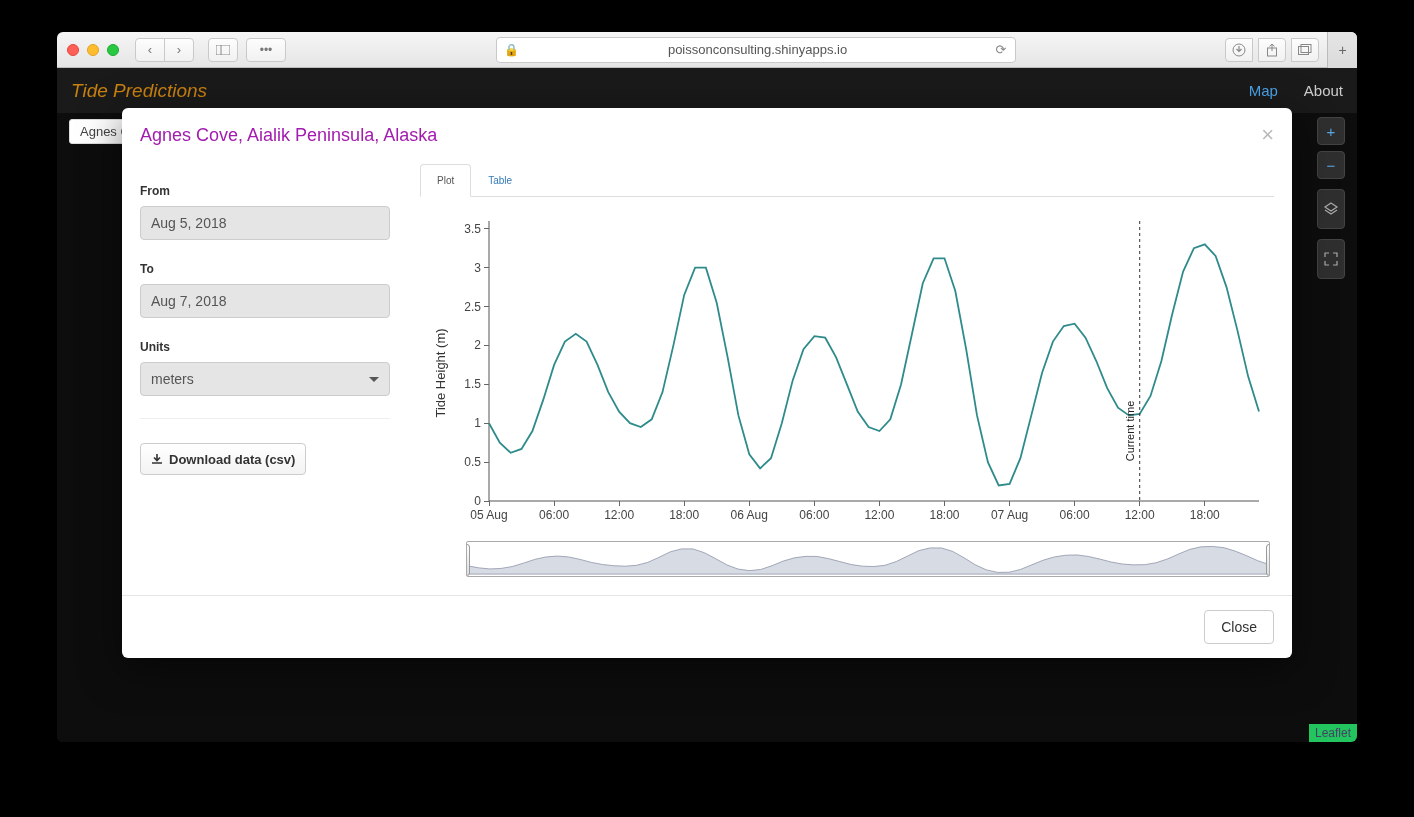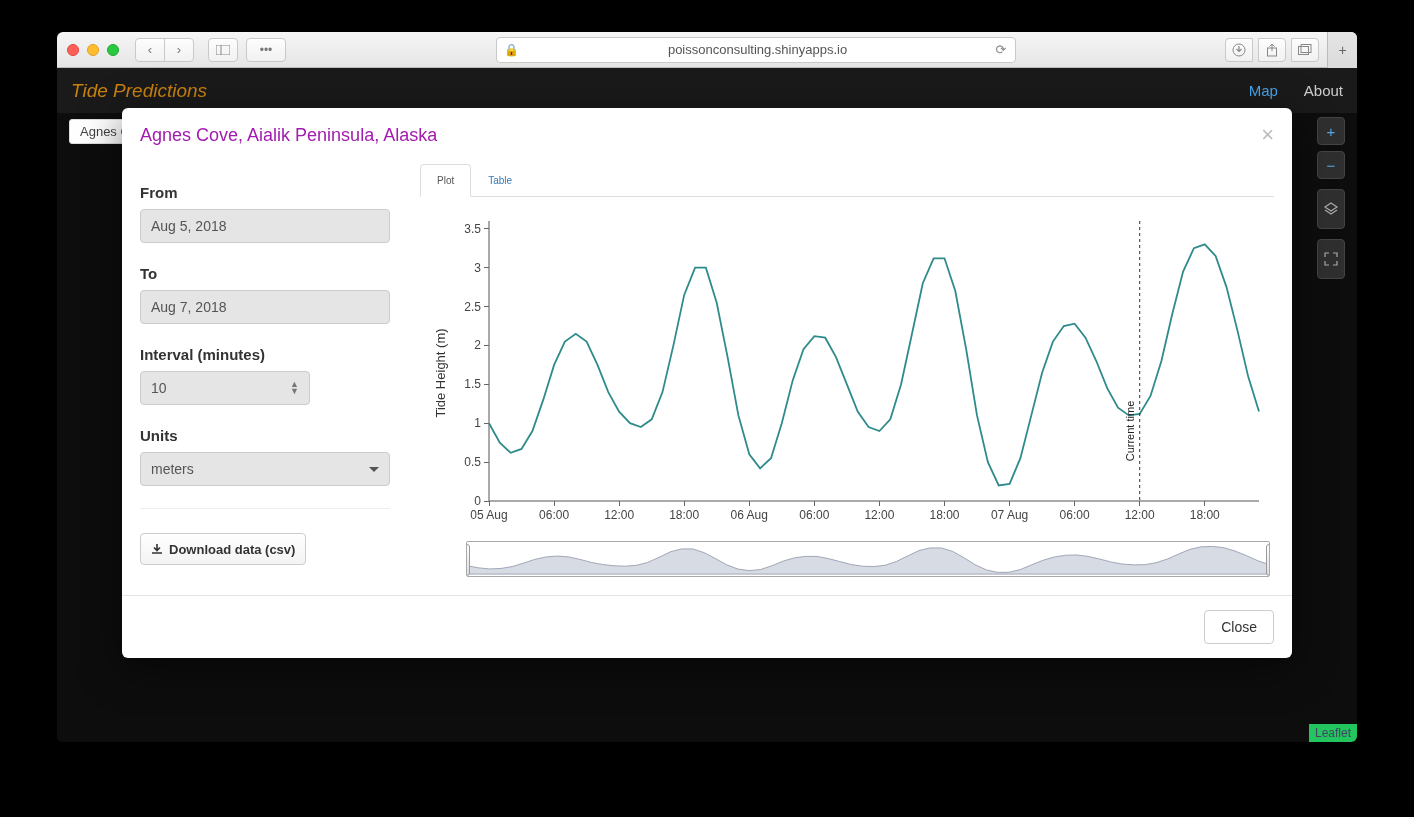--- a/index.html
+++ b/index.html
@@ -133,21 +133,21 @@
   .modal-head .x { color:#bbb; font-size:22px; font-weight:300; cursor:pointer; }
   .modal-body {
     display:flex;
     padding: 6px 18px 18px;
     gap: 30px;
   }
 
   
   .form { width: 250px; padding-top:20px; }
   .fgroup { margin-bottom: 22px; }
-  .fgroup label { display:block; font-weight:600; font-size:15px; margin-bottom:8px; color:#333; }
+  .fgroup label { display:block; font-weight:600; font-size:12px; margin-bottom:8px; color:#333; }
   .finput {
     width:100%; height:34px;
     border:1px solid #ccc; border-radius:4px;
     padding: 0 10px;
     font-size:14px; color:#555;
     background:#e5e5e5;
     display:flex; align-items:center; justify-content:space-between;
   }
   .finput.small { width:170px; }
   .stepper { font-size:9px; line-height:7px; color:#777; display:flex; flex-direction:column; }
@@ -312,30 +312,20 @@
           <div class="fgroup">
             <label>From</label>
             <div class="finput">
               <span>Aug 5, 2018</span>
             </div>
           </div>
           <div class="fgroup">
             <label>To</label>
             <div class="finput">
               <span>Aug 7, 2018</span>
-            </div>
-          </div>
-          <div class="fgroup">
-            <label>Interval (minutes)</label>
-            <div class="finput small">
-              <span>10</span>
-              <span class="stepper">
-                  <span>▲</span>
-                  <span>▼</span>
-                </span>
             </div>
           </div>
           <div class="fgroup">
             <label>Units</label>
             <div class="finput">
               <span>meters</span>
               <span class="caret-down"></span>
             </div>
           </div>
           <hr>

